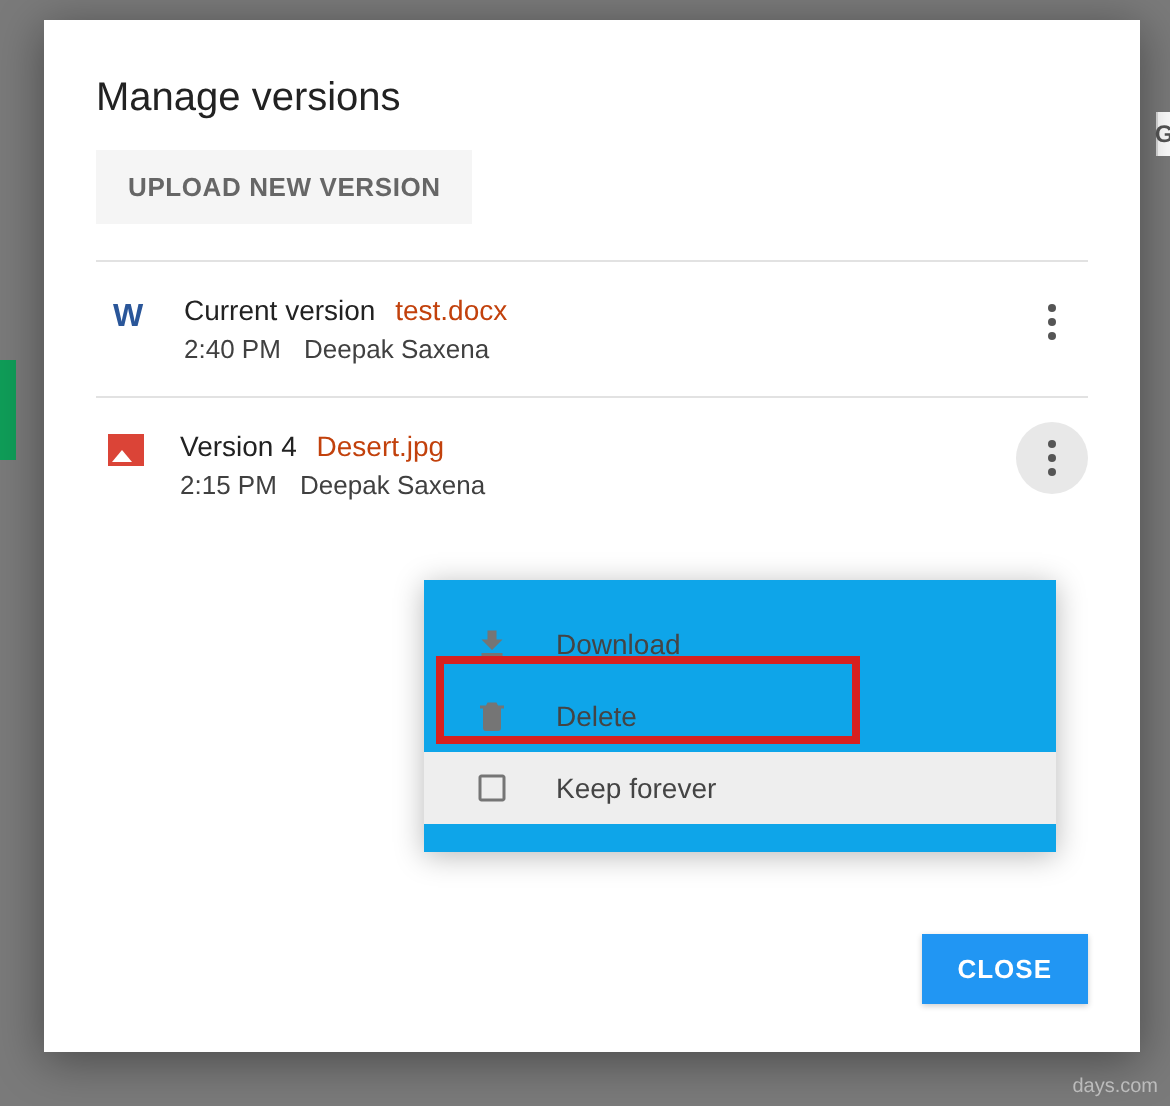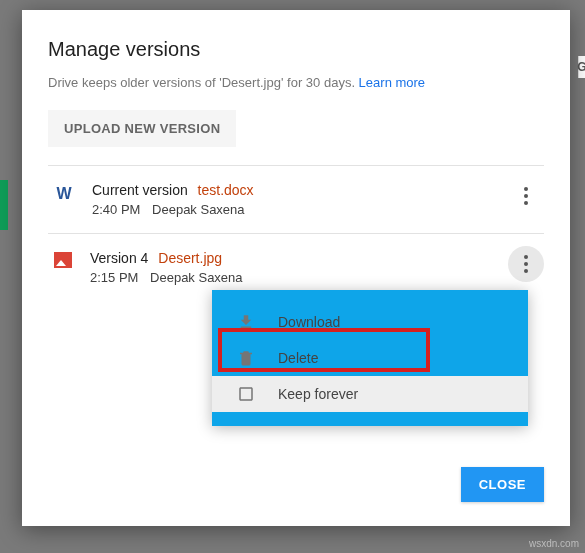--- a/index.html
+++ b/index.html
@@ -182,23 +182,20 @@
     .svg-dl, .svg-chk, .svg-del { fill: #757575; }
   </style>
 </head>
 <body>
 
 <div class="backdrop-strip"></div>
 <div class="rightedge">G</div>
 
 <div class="modal">
   <h1 class="modal-title">Manage versions</h1>
-  <p class="subtitle">
-    <span>Drive keeps older versions of 'Desert.jpg' for 30 days. </span><a href="#">Learn more</a>
-  </p>
   <button class="upload-btn">UPLOAD NEW VERSION</button>
   <hr class="divider">
 
   
   <div class="version-row">
     <div class="file-icon word">W</div>
     <div class="version-info">
       <div class="version-line1">
         <span>Current version</span>
         <span class="filename">test.docx</span>
@@ -265,13 +262,13 @@
       <svg class="svg-chk" width="18" height="18" viewBox="0 0 24 24">
           <path d="M19 5v14H5V5h14m0-2H5c-1.1 0-2 .9-2 2v14c0 1.1.9 2 2 2h14c1.1 0 2-.9 2-2V5c0-1.1-.9-2-2-2z"></path>
         </svg>
     </span>
     <span>Keep forever</span>
   </div>
 </div>
 
 <div class="highlight-box"></div>
 
-<div class="watermark">wsxdn.com</div>
+<div class="watermark">days.com</div>
 
 </body></html>

